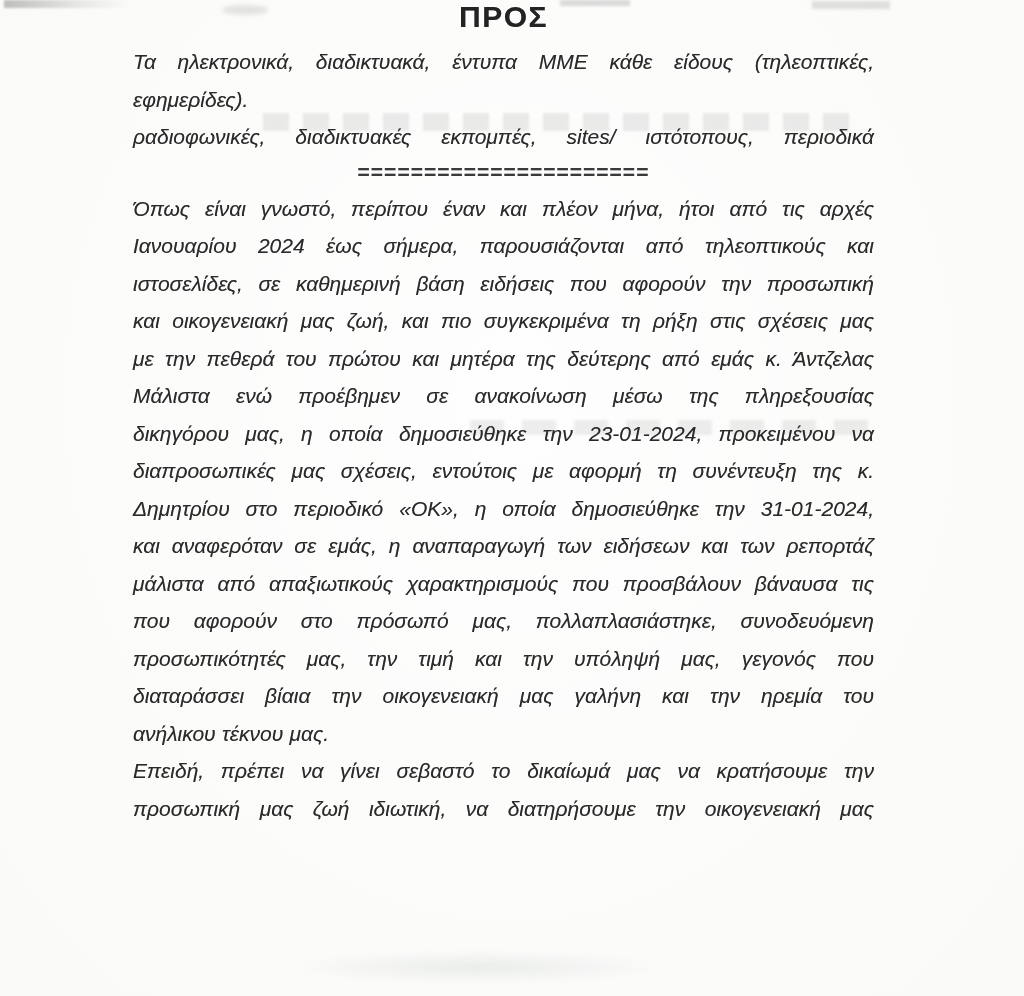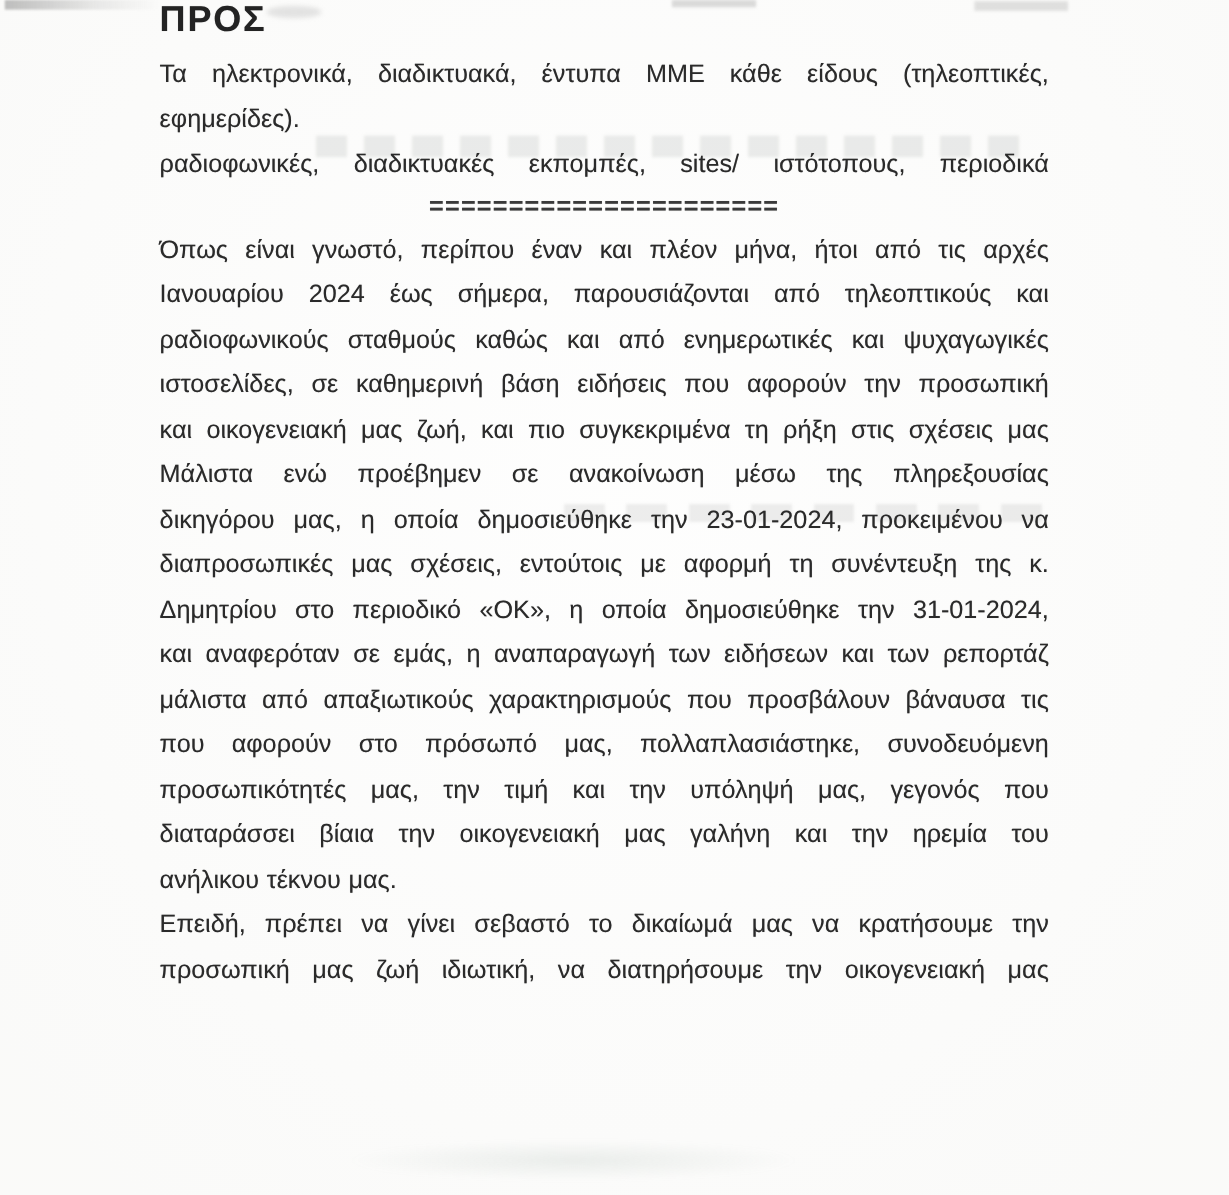--- a/index.html
+++ b/index.html
@@ -27,35 +27,36 @@
     left: 133px;
     top: 0;
     width: 741px;
   }
   .title {
     margin: 0 0 1px 0;
     font-size: 30px;
     line-height: 34px;
     font-weight: 700;
     letter-spacing: 1.5px;
-    text-align: left;
+    text-align: center;
     color: #232323;
     text-shadow: 0 0 0.6px rgba(30,30,30,0.45);
   }
   .para {
     font-size: 21px;
     line-height: 37.5px;
     text-shadow: 0 0 0.6px rgba(40,40,40,0.4);
   }
   .recipient { margin-top: 9px; }
   .body-paragraphs { margin-top: 5px; }
   .line {
     text-align: justify;
     text-align-last: justify;
     word-spacing: 0.5px;
+    font-style: italic;
   }
   .line.para-end {
     text-align-last: left;
   }
   .separator {
     margin-top: 3px;
     font-size: 21px;
     line-height: 26px;
     font-weight: 700;
     letter-spacing: 1px;
@@ -124,23 +125,23 @@
         <div class="line para-end">εφημερίδες).</div>
         <div class="line">ραδιοφωνικές, διαδικτυακές εκπομπές, sites/ ιστότοπους, περιοδικά</div>
       </div>
 
     <div class="separator">======================</div>
 
     <div class="body-paragraphs">
         <div class="para">
           <div class="line">Όπως είναι γνωστό, περίπου έναν και πλέον μήνα, ήτοι από τις αρχές</div>
           <div class="line">Ιανουαρίου 2024 έως σήμερα, παρουσιάζονται από τηλεοπτικούς και</div>
-          <div class="line">ραδιοφωνικούς σταθμούς καθώς και από ενημερωτικές και ψυχαγωγικές</div>
           <div class="line">ιστοσελίδες, σε καθημερινή βάση ειδήσεις που αφορούν την προσωπική</div>
           <div class="line">και οικογενειακή μας ζωή, και πιο συγκεκριμένα τη ρήξη στις σχέσεις μας</div>
+          <div class="line">με την πεθερά του πρώτου και μητέρα της δεύτερης από εμάς κ. Άντζελας</div>
         </div>
         <div class="para">
           <div class="line">Μάλιστα ενώ προέβημεν σε ανακοίνωση μέσω της πληρεξουσίας</div>
           <div class="line">δικηγόρου μας, η οποία δημοσιεύθηκε την 23-01-2024, προκειμένου να</div>
           <div class="line">διαπροσωπικές μας σχέσεις, εντούτοις με αφορμή τη συνέντευξη της κ.</div>
           <div class="line">Δημητρίου στο περιοδικό «ΟΚ», η οποία δημοσιεύθηκε την 31-01-2024,</div>
           <div class="line">και αναφερόταν σε εμάς, η αναπαραγωγή των ειδήσεων και των ρεπορτάζ</div>
           <div class="line">μάλιστα από απαξιωτικούς χαρακτηρισμούς που προσβάλουν βάναυσα τις</div>
           <div class="line">που αφορούν στο πρόσωπό μας, πολλαπλασιάστηκε, συνοδευόμενη</div>
           <div class="line">προσωπικότητές μας, την τιμή και την υπόληψή μας, γεγονός που</div>

